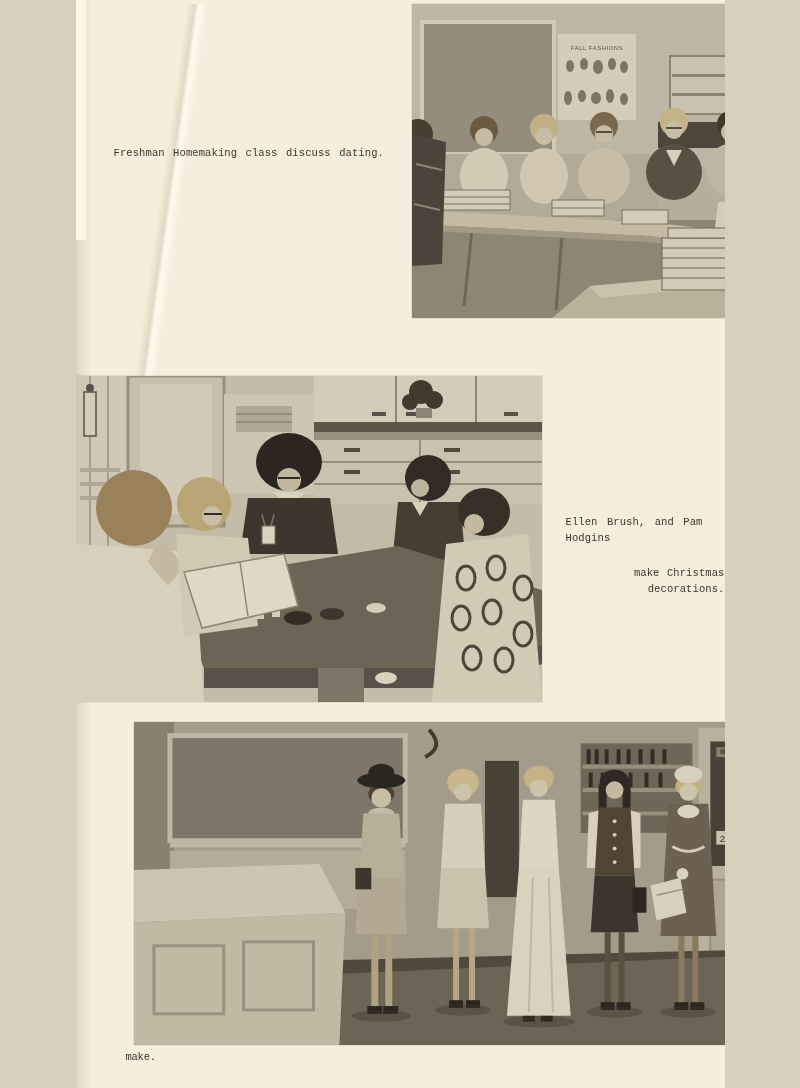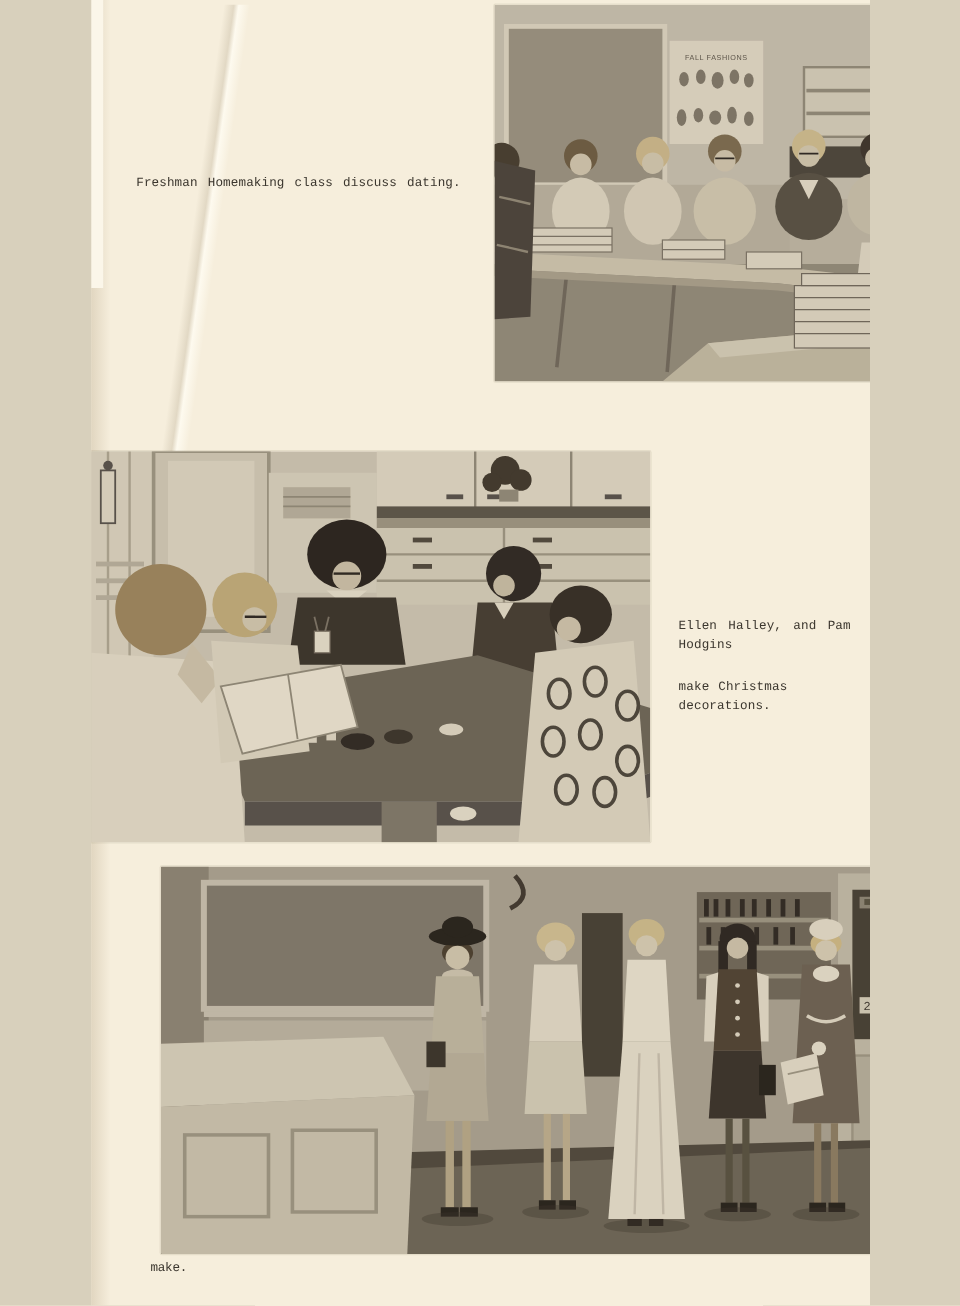--- a/index.html
+++ b/index.html
@@ -30,21 +30,21 @@
   .photo-fashion{left:58px;top:722px;width:688px;height:323px;}
   
   .typed{
     font-family:"Liberation Mono","DejaVu Sans Mono",monospace;
     color:#3b362e;font-size:10.5px;letter-spacing:.1px;
   }
   .caption-freshman{position:absolute;left:38px;top:147px;word-spacing:2px;}
   .caption-decorations{position:absolute;left:490px;top:500px;line-height:16px;word-spacing:3px;}
   .caption-decorations .l1{display:block;padding-left:10px;}
   .caption-decorations .l2{display:block;margin-top:14px;}
-  .caption-decorations .l3{display:block;margin-top:19px;word-spacing:1px;}
+  .caption-decorations .l3{display:block;margin-top:19px;word-spacing:1px;text-align:right;}
   .page-title{
     position:absolute;left:0;top:316px;width:800px;margin:0;text-align:center;
     font-family:"Liberation Serif","DejaVu Serif",serif;font-style:italic;font-weight:600;
     font-size:44px;line-height:52px;color:#39332b;letter-spacing:1px;
   }
   .caption-fashion{position:absolute;left:50px;top:1048px;line-height:19px;letter-spacing:-.25px;}
   .caption-fashion span{display:block;white-space:nowrap;}
   .page-number{
     position:absolute;left:752px;top:1047px;
     font-family:"Liberation Mono","DejaVu Sans Mono",monospace;
@@ -320,21 +320,21 @@
           <ellipse cx="396" cy="282" rx="9" ry="12"></ellipse>
             <ellipse cx="428" cy="284" rx="9" ry="12"></ellipse>
         </g>
       </g>
       <ellipse cx="310" cy="302" rx="11" ry="6" fill="#e0d9c6"></ellipse>
       <rect x="0" y="0" width="466" height="326" fill="#8a6e4e" opacity="0.06"></rect>
     </svg>
   </figure>
 
   <div class="typed caption-decorations">
-    <span class="l2">Ellen Halley, and Pam Hodgins</span>
+    <span class="l2">Ellen Brush, and Pam Hodgins</span>
     <span class="l3">make Christmas decorations.</span>
   </div>
 
   <figure class="photo photo-fashion" style="margin:0;">
     <svg viewBox="0 0 690 332" preserveAspectRatio="none">
       <rect x="0" y="0" width="690" height="332" fill="#a69f8e"></rect>
       <rect x="0" y="0" width="40" height="210" fill="#8a8272"></rect>
 
       <g>
         <rect x="36" y="14" width="236" height="108" fill="#7e776a" stroke="#c3bcaa" stroke-width="5"></rect>

